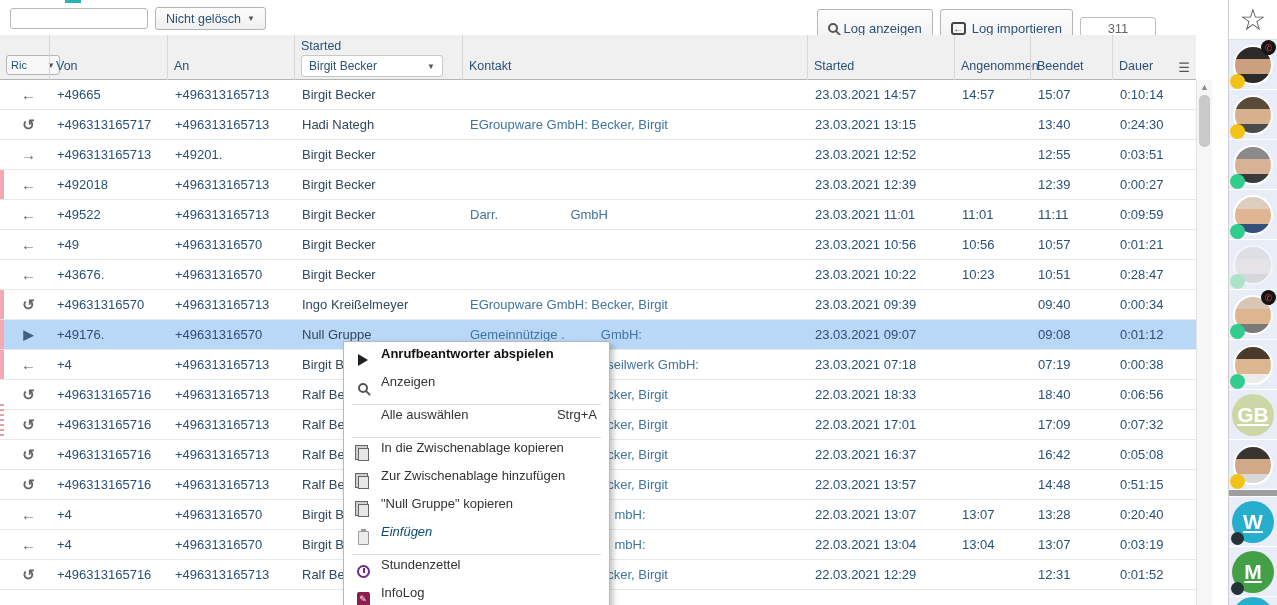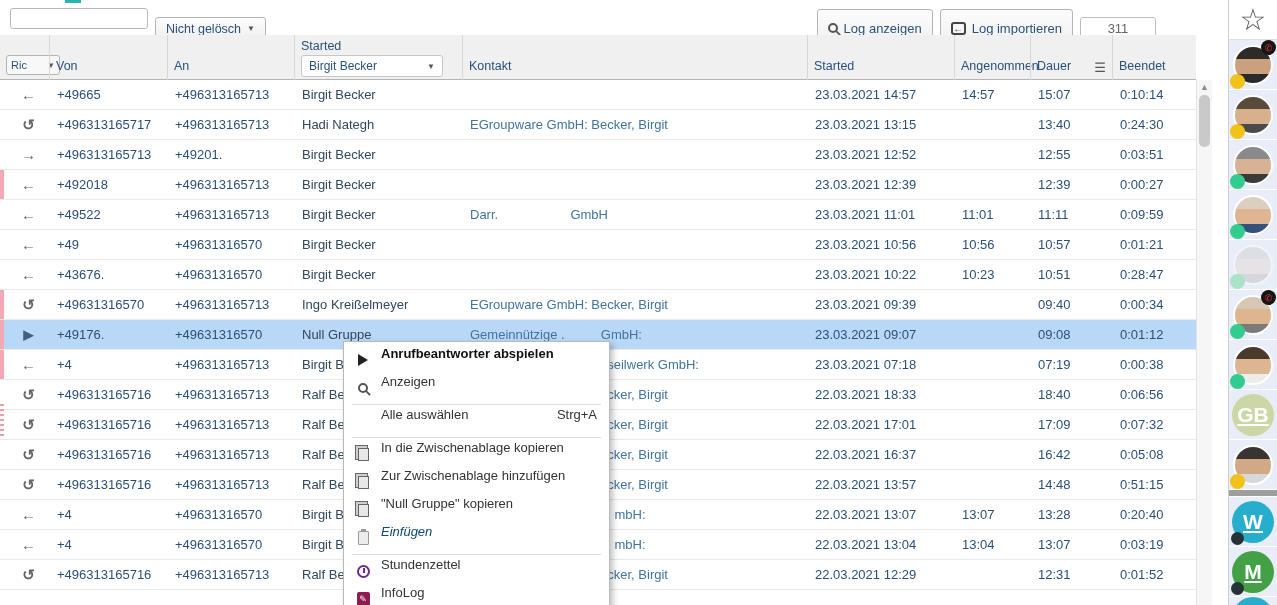--- a/index.html
+++ b/index.html
@@ -8,21 +8,21 @@
   .app { position:relative; width:1277px; height:605px; }
 
   
   .toolbar { position:absolute; left:0; top:0; width:1228px; height:35px; background:#fff; }
   .stray-mark { position:absolute; left:65px; top:0; width:16px; height:3px; background:#2ab3b3; }
   .filter-input { position:absolute; left:10px; top:8px; width:138px; height:21px;
                   border:1px solid #b9b9b9; border-radius:3px; background:#fff; font-size:12px; padding:0 5px; }
   .btn { border:1px solid #b4b4b4; border-radius:3px; background:linear-gradient(#fdfdfd,#efefef);
          color:#29517a; font-size:13px; display:inline-flex; align-items:center; gap:6px;
          padding:0 10px; height:38px; cursor:pointer; white-space:nowrap; }
-  .deleted-btn { position:absolute; left:155px; top:17px; height:23px; font-size:12.5px; }
+  .deleted-btn { position:absolute; left:155px; top:7px; height:23px; font-size:12.5px; }
   .caret { font-size:8px; color:#555; }
   .toolbar-right { position:absolute; right:72px; top:9px; display:flex; gap:7px; align-items:center; }
   .count-box { width:76px; height:22px; border:1px solid #bdbdbd; border-radius:3px; background:#fff;
                color:#666; font-size:13px; display:flex; align-items:center; justify-content:center; }
   .ic-search { width:10px; height:10px; border:2px solid #555; border-radius:50%; position:relative; display:inline-block; }
   .ic-search::after { content:""; position:absolute; width:6px; height:2px; background:#555;
                       transform:rotate(45deg); right:-5px; bottom:-3px; }
   .ic-import { width:15px; height:13px; border:2px solid #444; border-radius:3px; color:#444;
                font-size:10px; font-weight:bold; display:inline-flex; align-items:center; justify-content:center; }
 
@@ -151,26 +151,26 @@
     <div class="th">
         <span>Kontakt</span>
       </div>
     <div class="th">
         <span>Started</span>
       </div>
     <div class="th">
         <span>Angenommen</span>
       </div>
     <div class="th">
+        <span>Beendet</span>
+      </div>
+    <div class="th">
       <span>Dauer</span>
       <span class="cols-icon">☰</span>
     </div>
-    <div class="th">
-        <span>Beendet</span>
-      </div>
   </div>
 
   <div class="tbody" id="rows">
   <div class="row">
     <span class="cell dir">←</span>
     <span class="cell von">+49665</span>
     <span class="cell an">+496313165713</span>
     <span class="cell name">Birgit Becker</span>
     <span class="cell kontakt"></span>
     <span class="cell started">23.03.2021 14:57</span>

